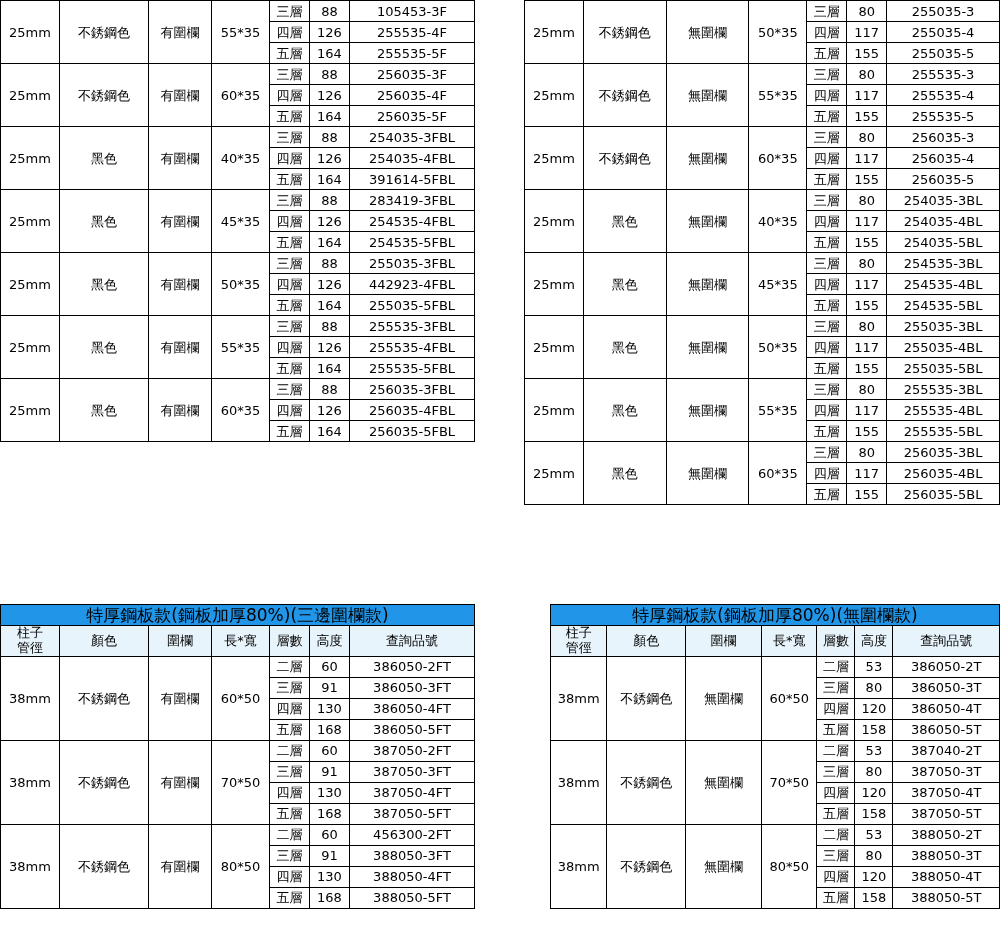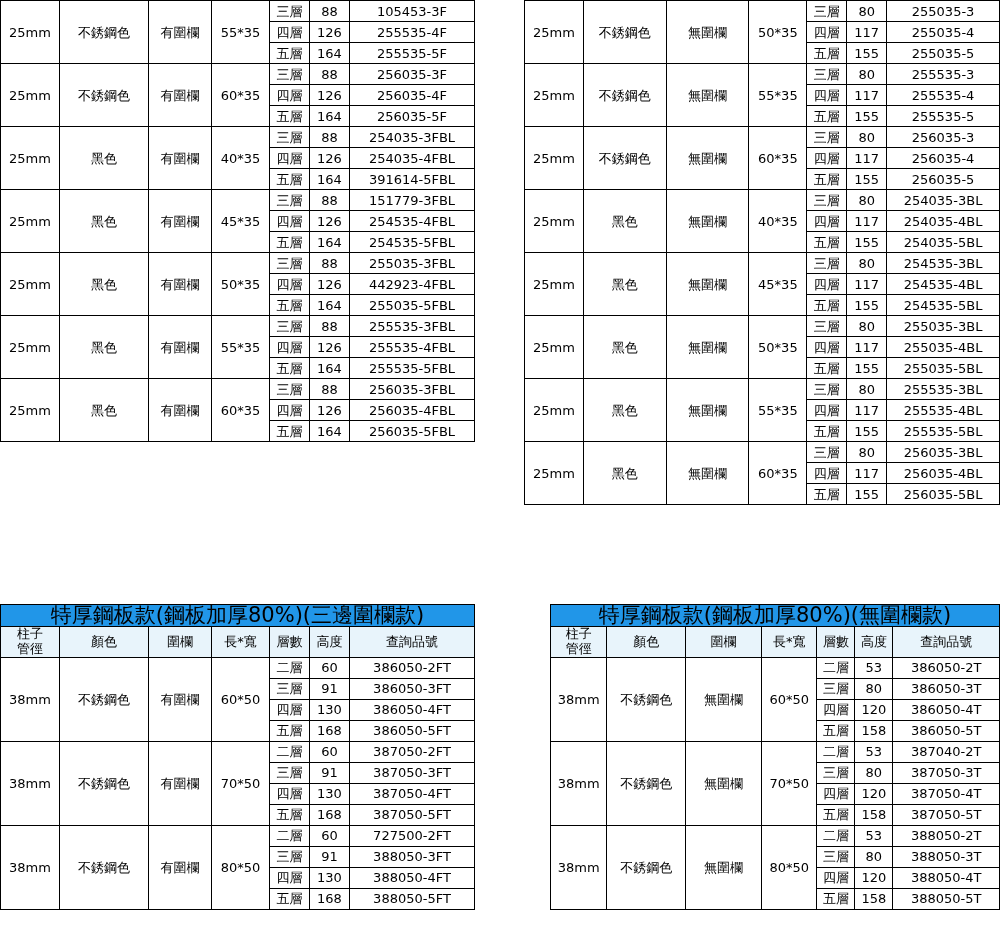--- a/index.html
+++ b/index.html
@@ -24,21 +24,21 @@
     padding: 0;
     line-height: 1.0;
     height: 21px;
     font-weight: normal;
     white-space: nowrap;
   }
   .hdr-title {
     background: #2196e8;
     color: #000;
     font-weight: bold;
-    font-size: 21px;
+    font-size: 17px;
     height: 26px;
   }
   .hdr-cell {
     background: #e8f4fb;
     font-size: 13px;
     height: 34px;
   }
   .hdr-cell.two-line { line-height: 1.15; }
   .num { font-family: "DejaVu Sans", "Liberation Sans", sans-serif; }
 
@@ -158,21 +158,21 @@
           <td class="num">164</td>
           <td class="num">391614-5FBL</td>
         </tr>
         <tr>
           <td rowspan="3">25mm</td>
           <td rowspan="3">黑色</td>
           <td rowspan="3">有圍欄</td>
           <td rowspan="3">45*35</td>
           <td>三層</td>
           <td class="num">88</td>
-          <td class="num">151779-3FBL</td>
+          <td class="num">283419-3FBL</td>
         </tr>
         <tr>
           <td>四層</td>
           <td class="num">126</td>
           <td class="num">254535-4FBL</td>
         </tr>
         <tr>
           <td>五層</td>
           <td class="num">164</td>
           <td class="num">254535-5FBL</td>
@@ -476,21 +476,21 @@
           <td class="num">168</td>
           <td class="num">387050-5FT</td>
         </tr>
         <tr>
           <td rowspan="4">38mm</td>
           <td rowspan="4">不銹鋼色</td>
           <td rowspan="4">有圍欄</td>
           <td rowspan="4">80*50</td>
           <td>二層</td>
           <td class="num">60</td>
-          <td class="num">727500-2FT</td>
+          <td class="num">456300-2FT</td>
         </tr>
         <tr>
           <td>三層</td>
           <td class="num">91</td>
           <td class="num">388050-3FT</td>
         </tr>
         <tr>
           <td>四層</td>
           <td class="num">130</td>
           <td class="num">388050-4FT</td>

